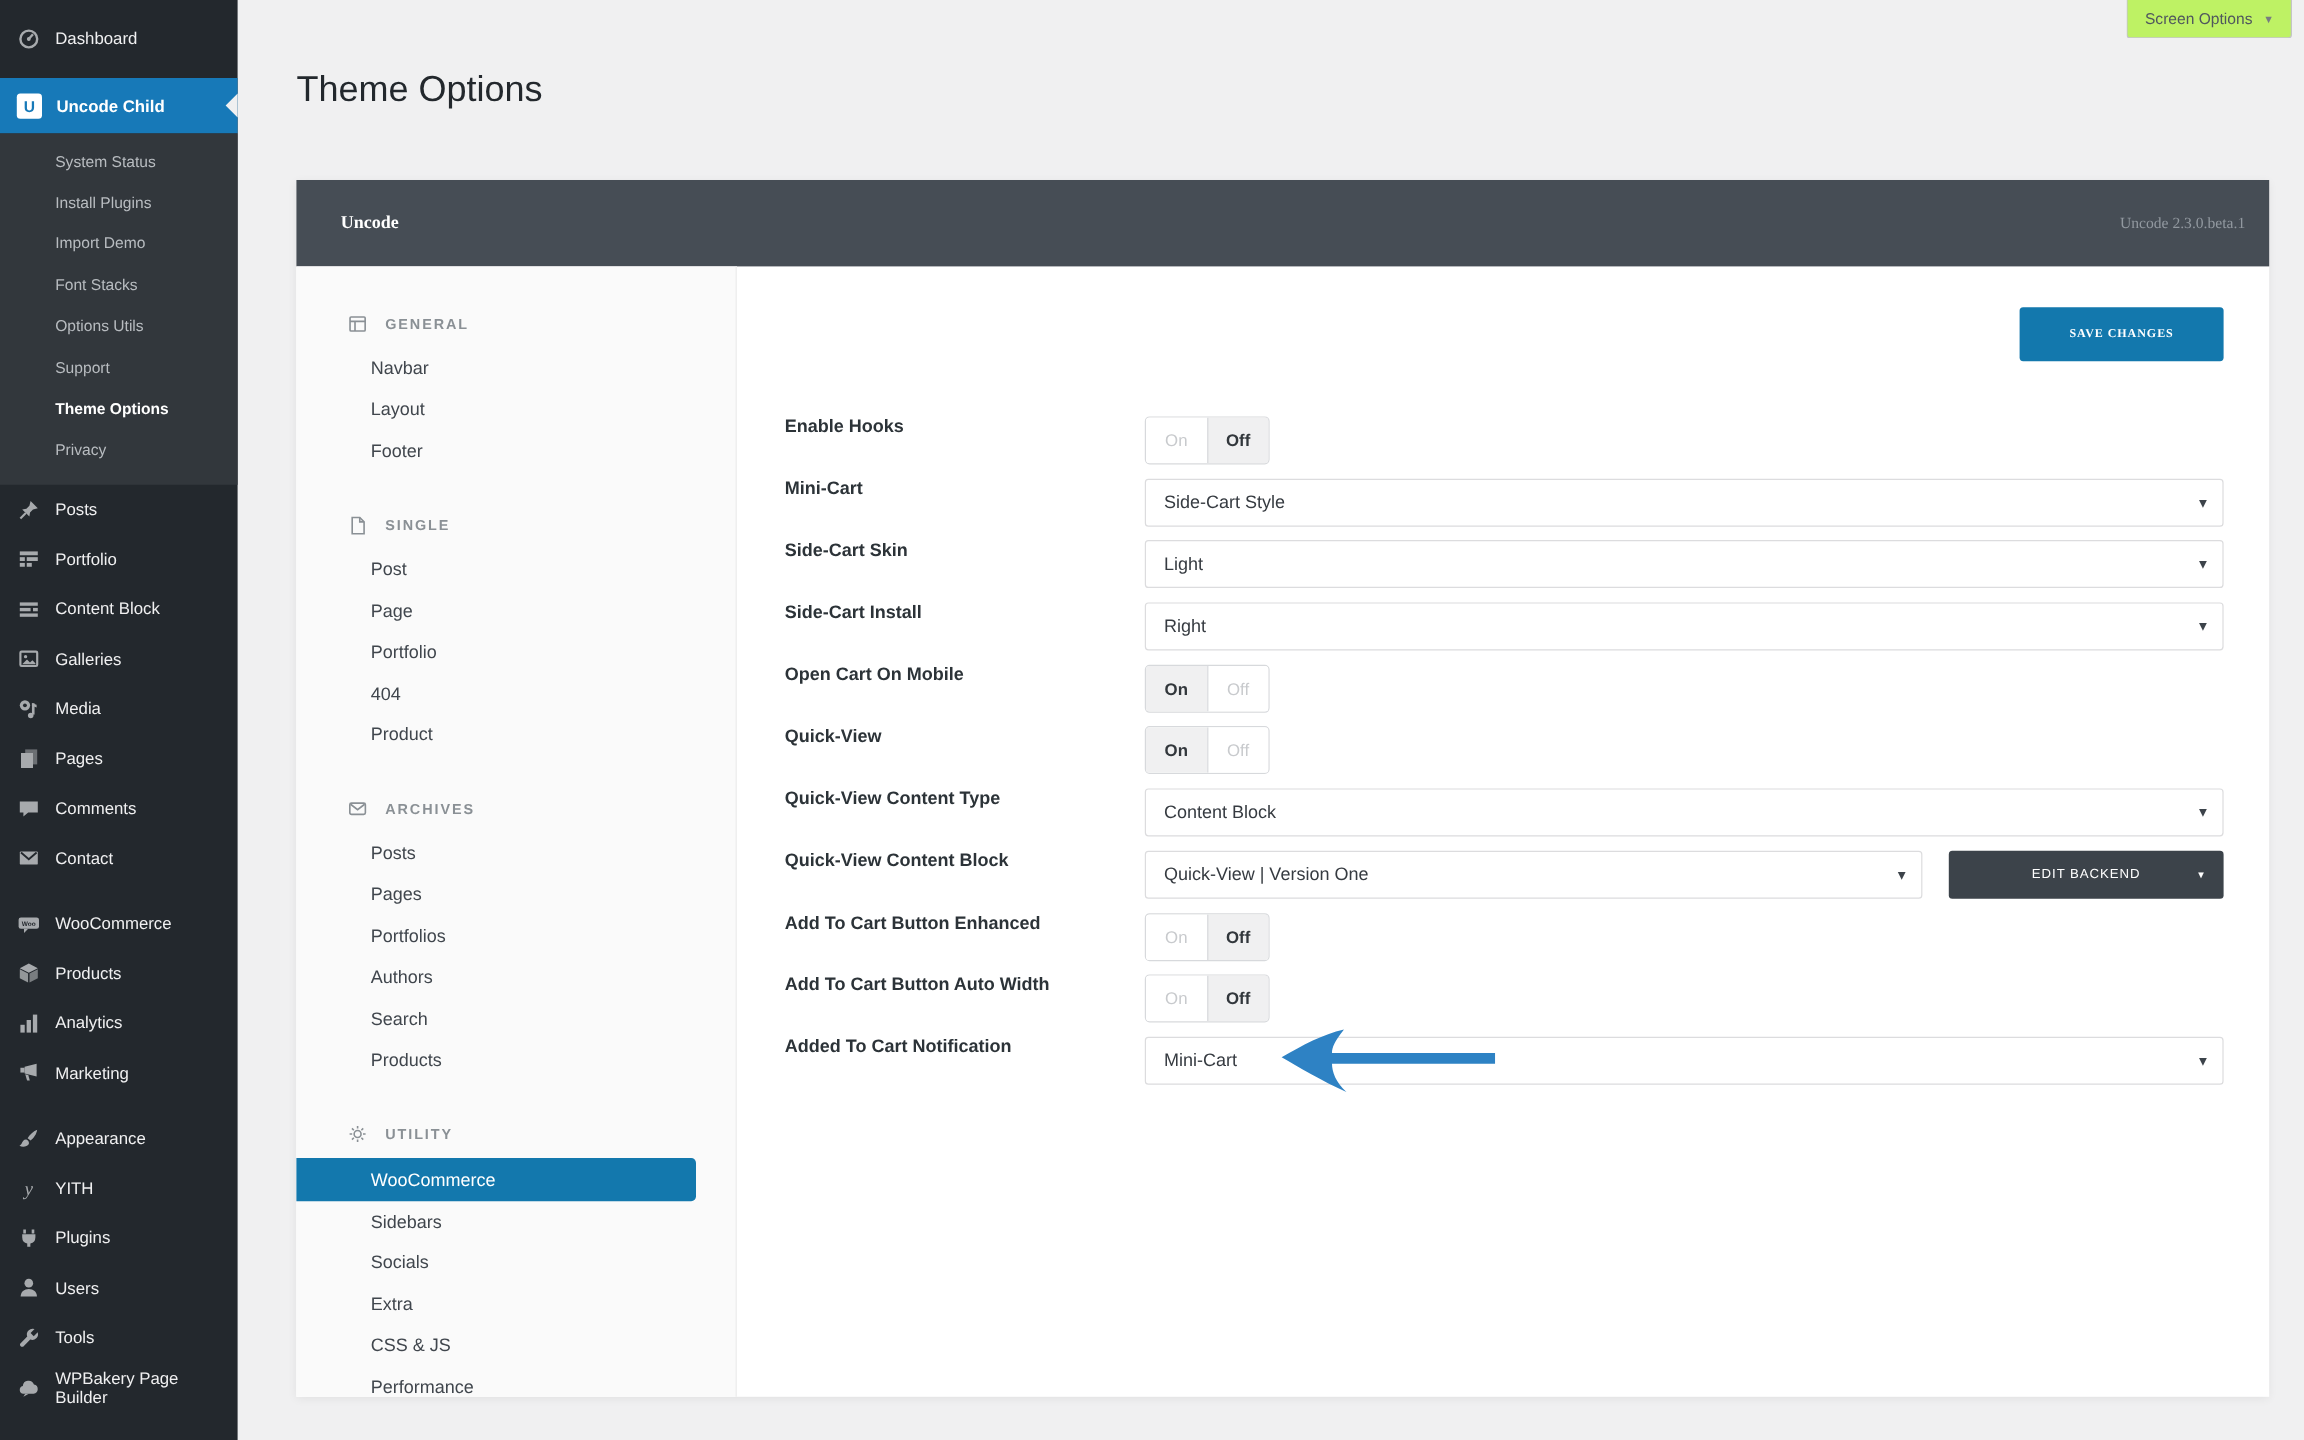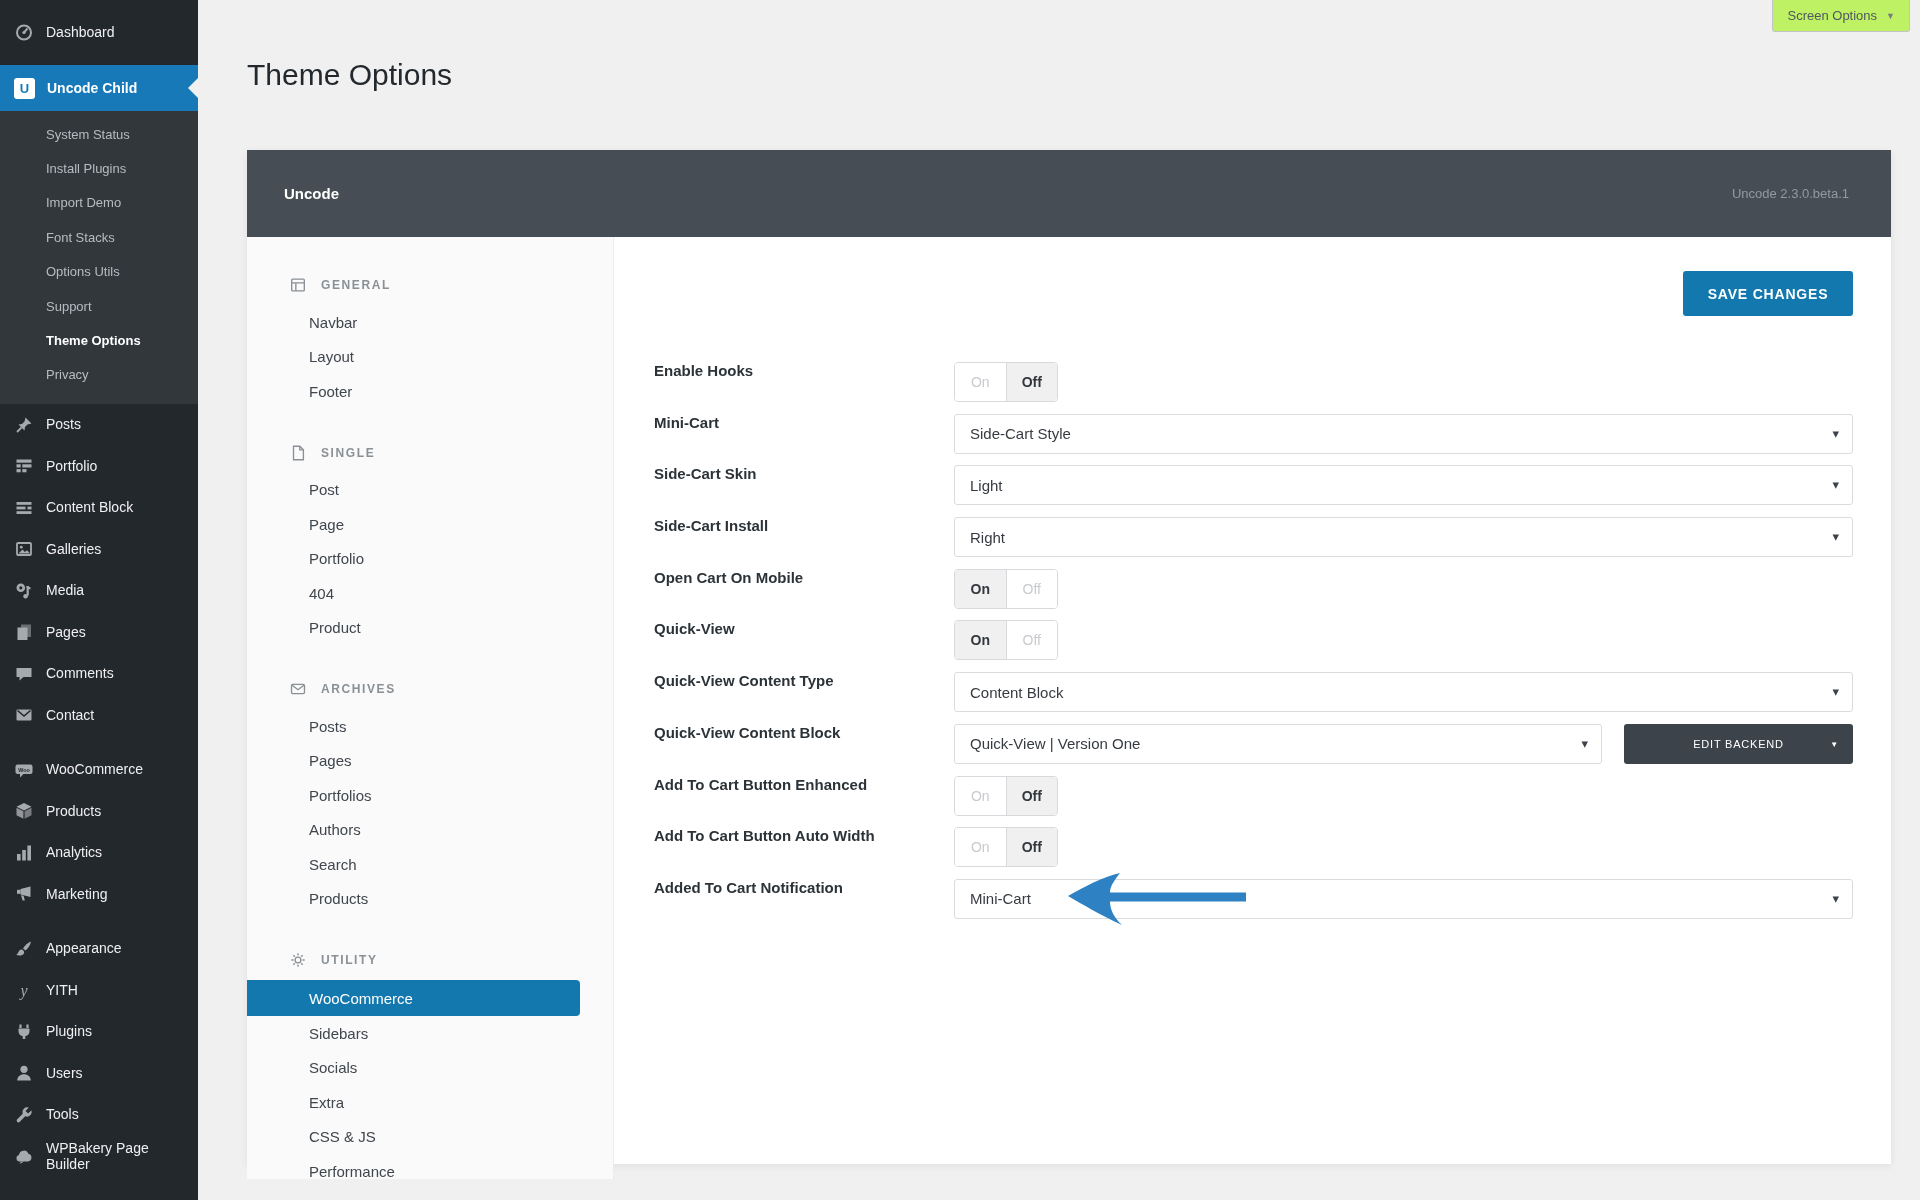--- a/index.html
+++ b/index.html
@@ -34,44 +34,44 @@
   .screen-options{position:absolute;top:0;right:10px;background:#bef264;border:1px solid #c3c4c7;
                   border-top:none;border-radius:0 0 3px 3px;padding:8px 14px;font-size:13px;
                   color:#50575e;display:flex;align-items:center;gap:9px;cursor:pointer;}
   .so-chev{font-size:9px;color:#787c82;}
   h1.page-title{margin:57px 0 0 49px;font-size:30px;font-weight:500;color:#23282d;line-height:36px;}
   .subtitle{margin:16px 0 0 49px;font-size:17px;color:#3c434a;line-height:20px;}
 
   
   .panel{margin:57px 0 0 49px;width:1644px;height:1014px;background:#fff;
          box-shadow:0 2px 8px rgba(0,0,0,0.07);}
-  .panel-head{height:87px;background:var(--panel_header_bg,#464d55);display:flex;align-items:center;
-              justify-content:space-between;padding:0 42px 0 37px;}
+  .panel-head{height:72px;background:var(--panel_header_bg,#464d55);display:flex;align-items:center;
+              justify-content:space-between;padding:0 20px 0 37px;font-family:Liberation Serif, serif;}
   .panel-title{color:#fff;font-size:15px;font-weight:bold;}
   .panel-version{color:#9299a0;font-size:13px;}
   .panel-body{display:flex;height:942px;}
 
   
   .theme-nav{width:367px;flex-shrink:0;background:#fafafa;border-right:1px solid #ececec;
              padding-top:36px;box-sizing:border-box;}
   .tn-sec{margin-top:32px;}
   .tn-sec:first-child{margin-top:0;}
   .tn-head{display:flex;align-items:center;gap:14px;padding-left:42px;height:24px;margin-bottom:8px;}
   .tn-ico{width:18px;height:18px;color:#8a9095;line-height:0;}
   .tn-title{font-size:12px;letter-spacing:1.6px;color:#8a9095;font-weight:700;}
   .tn-item{height:34.5px;display:flex;align-items:center;padding-left:62px;font-size:15px;
            color:#40464d;cursor:pointer;}
   .tn-item.active{background:var(--accent,#1378ad);color:#fff;border-radius:0 4px 4px 0;
                   margin-right:33px;height:36px;font-weight:500;}
 
   
   .form-area{flex:1;padding:0 38px 0 40px;box-sizing:border-box;}
   .save-btn{display:block;margin:34px 0 0 auto;width:170px;height:45px;background:var(--accent,#1378ad);
-            color:#fff;border:none;border-radius:3px;font-size:14px;font-weight:bold;
-            letter-spacing:.8px;font-family:Liberation Sans, sans-serif;cursor:pointer;}
+            color:#fff;border:none;border-radius:3px;font-size:10px;font-weight:bold;
+            letter-spacing:.8px;font-family:Liberation Serif, serif;cursor:pointer;}
   .rows{margin-top:46px;}
   .row{display:flex;align-items:flex-start;height:51.7px;}
   .f-label{width:300px;flex-shrink:0;font-size:15px;font-weight:600;color:#2c3338;}
   .f-ctrl{flex:1;position:relative;display:flex;align-items:center;}
   .toggle{display:flex;width:104px;height:40px;border:1px solid #d7d9dc;border-radius:4px;
           overflow:hidden;box-sizing:border-box;background:#fff;}
   .seg{flex:1;display:flex;align-items:center;justify-content:center;font-size:14px;
        color:#c8cacd;background:#fff;cursor:pointer;}
   .seg.active{background:#f0f0f1;color:#32373c;font-weight:600;}
   .seg + .seg{border-left:1px solid #d7d9dc;}

